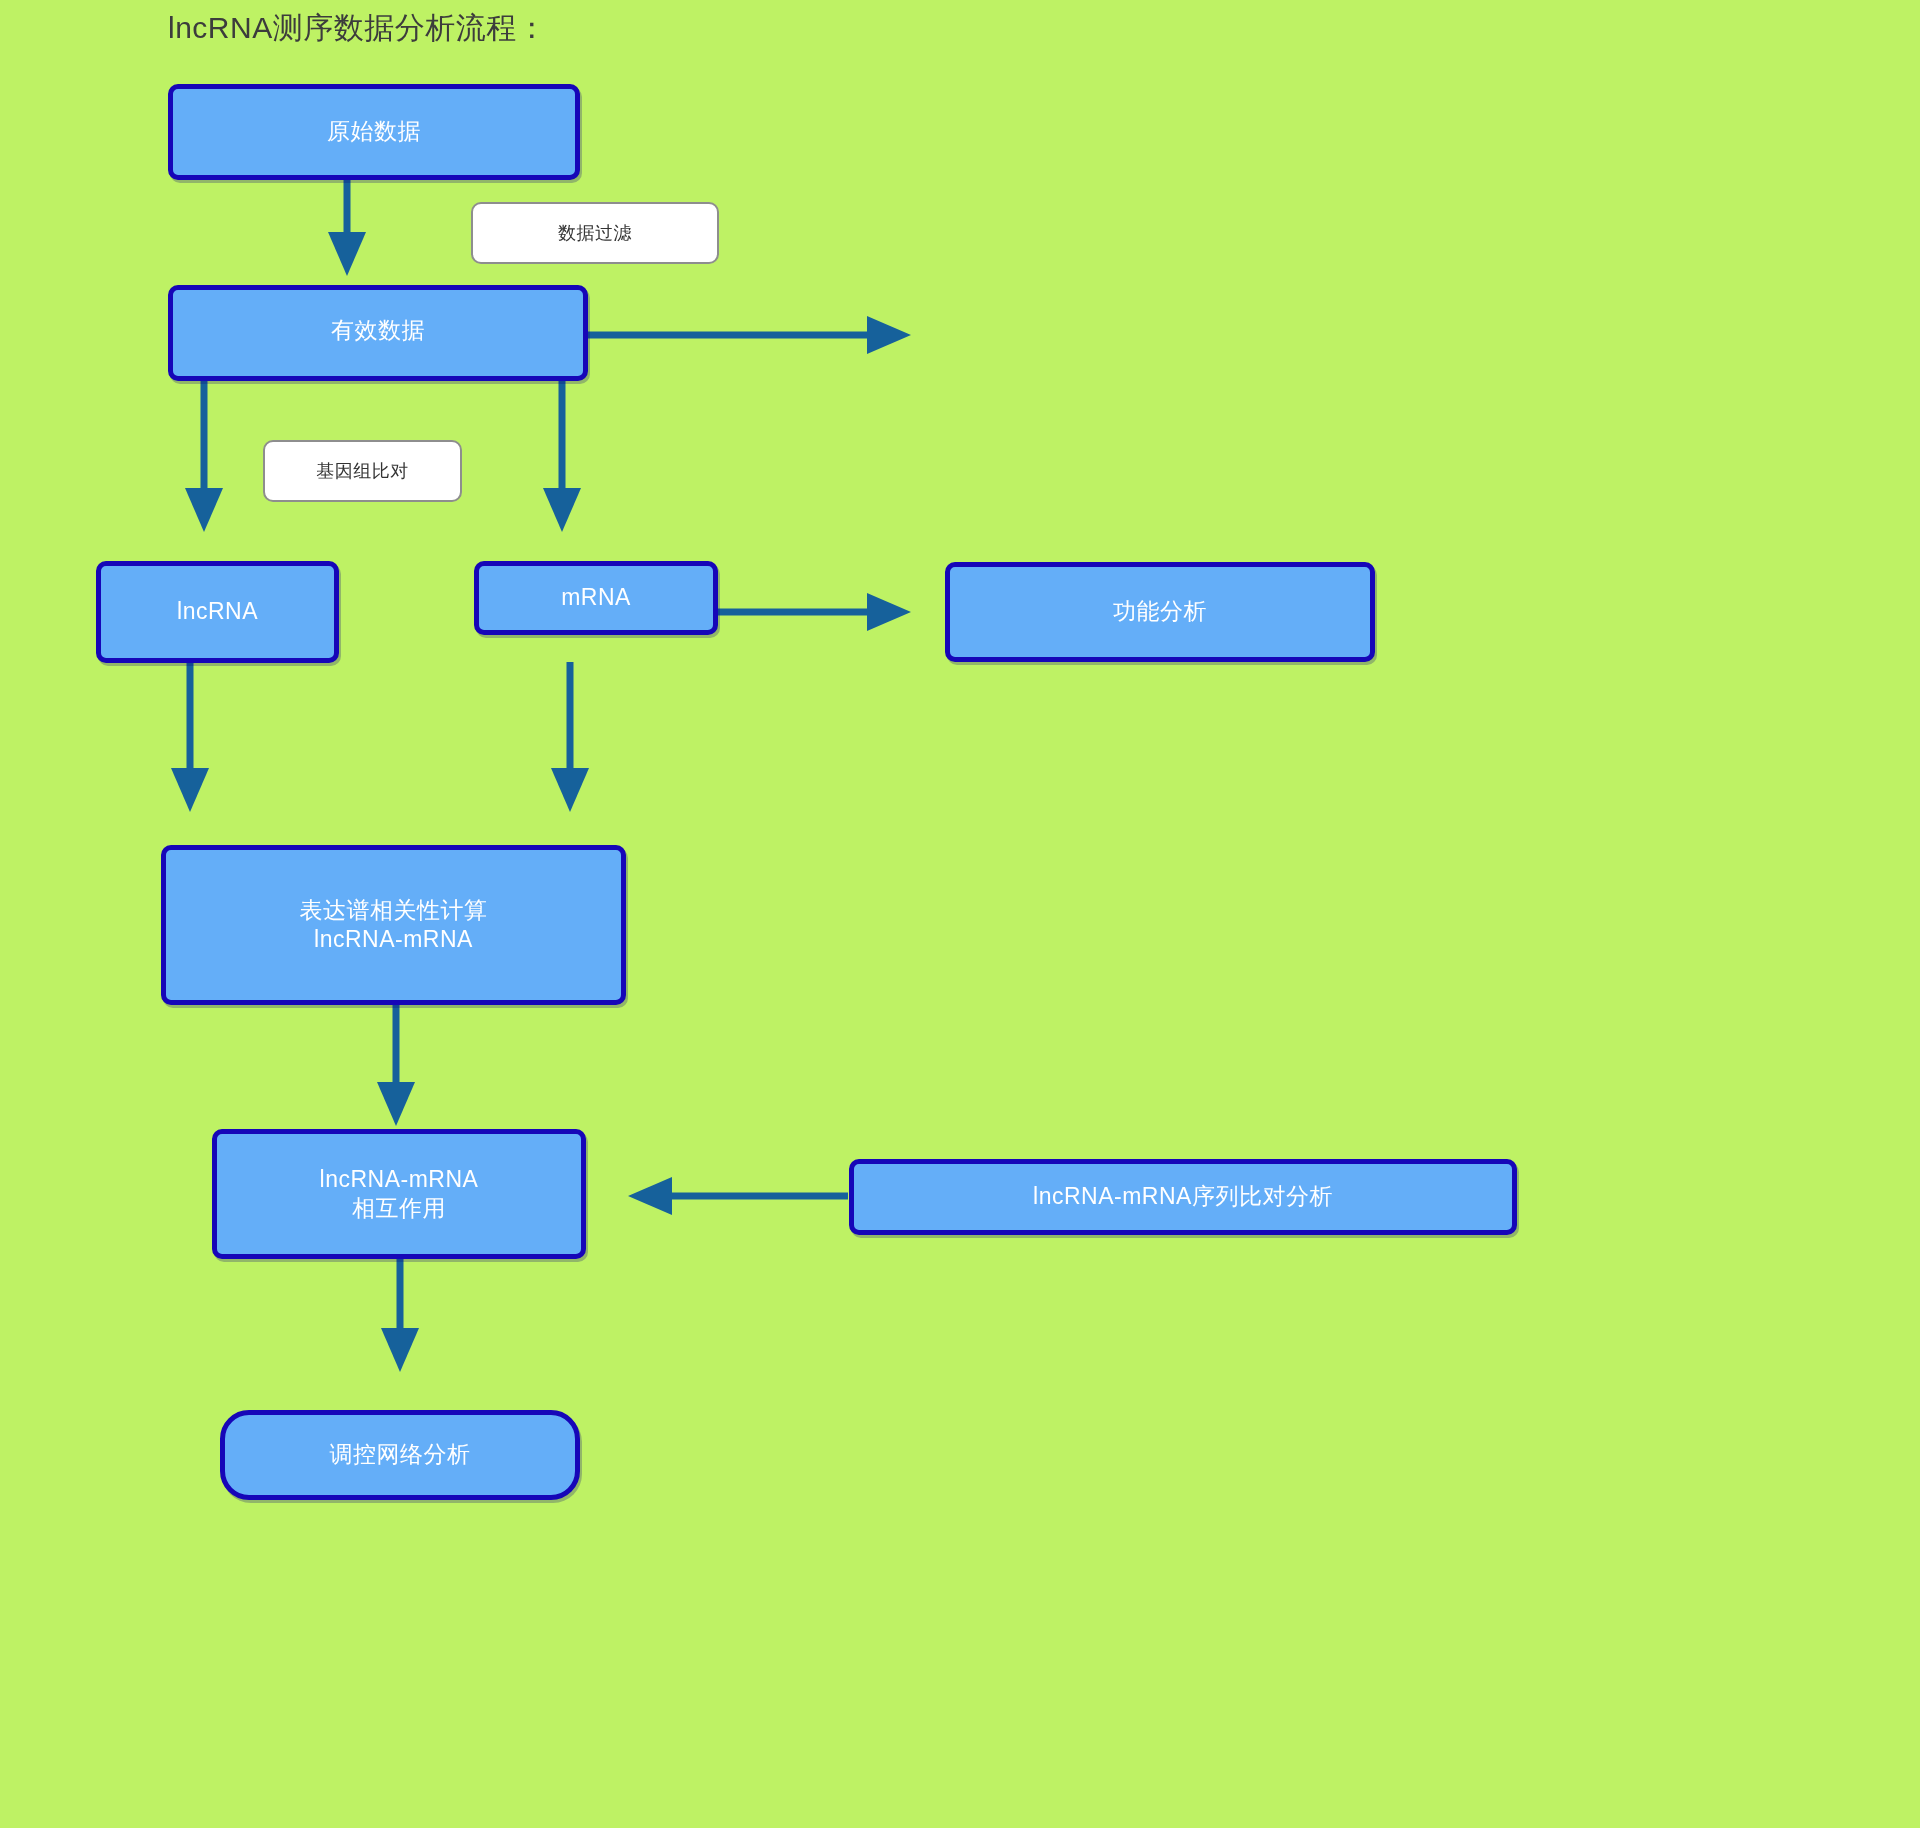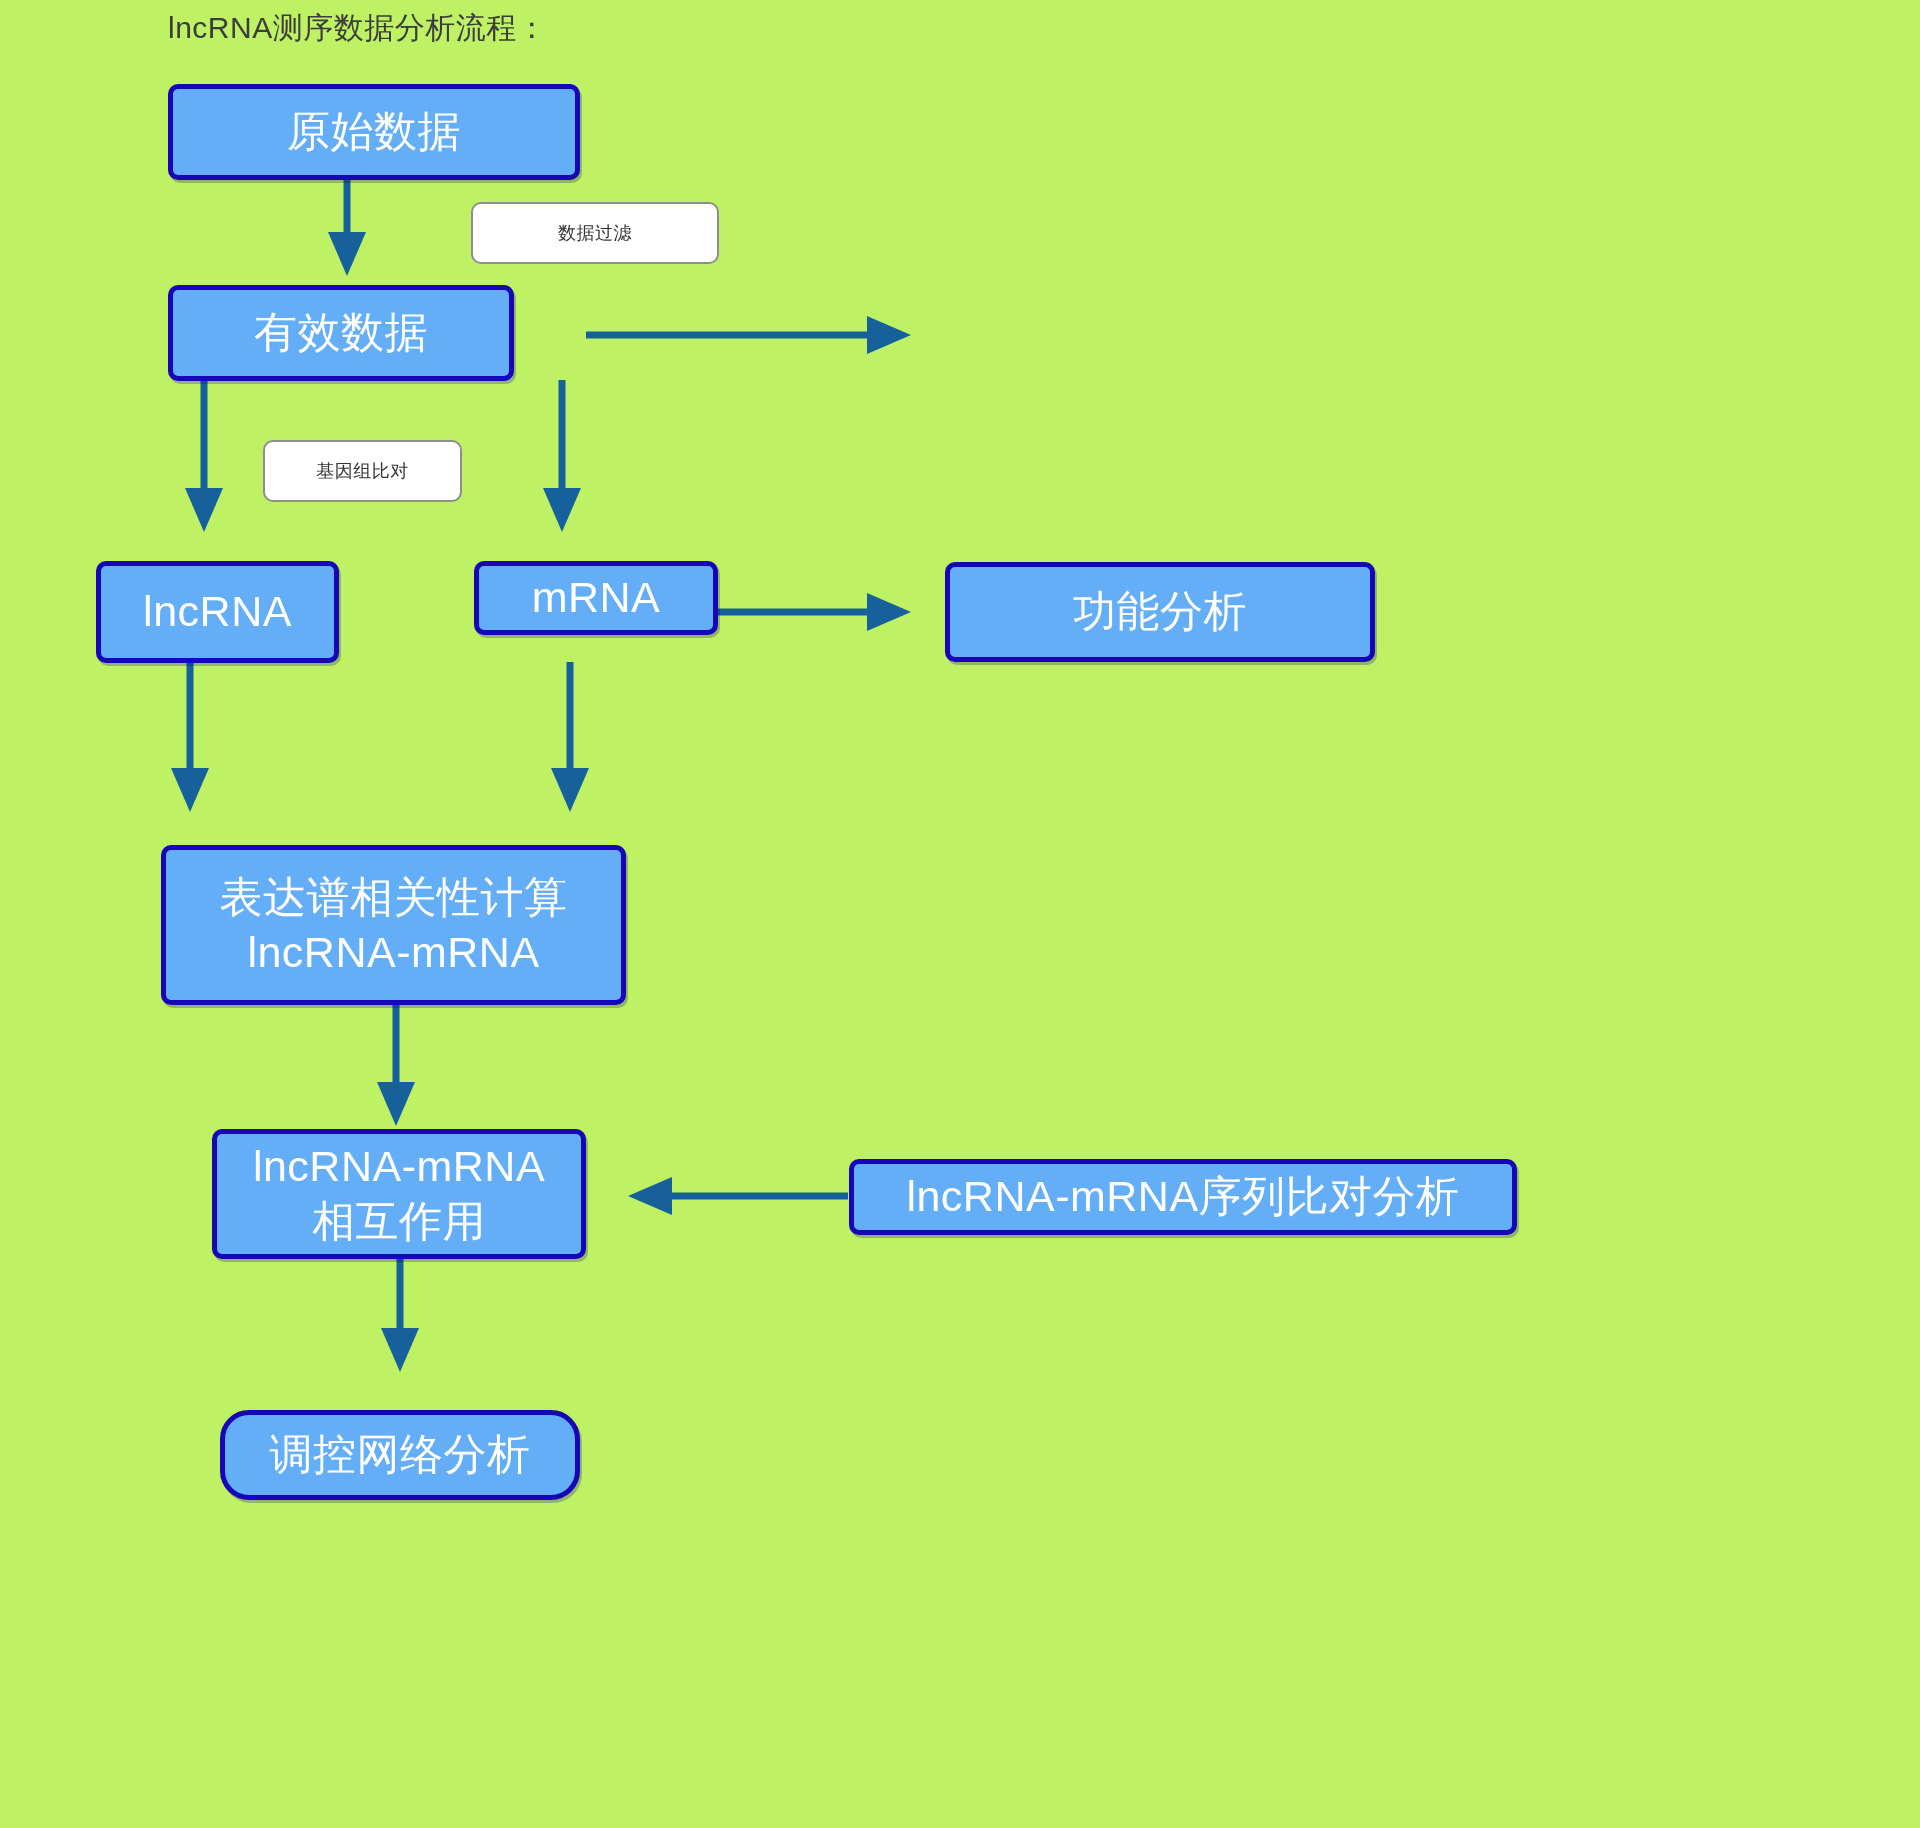--- a/index.html
+++ b/index.html
@@ -31,21 +31,21 @@
     position: absolute;
     box-sizing: border-box;
     background: #64AEF8;
     border: 5px solid #1606B8;
     border-radius: 10px;
     color: #ffffff;
     display: flex;
     align-items: center;
     justify-content: center;
     text-align: center;
-    font-size: 43px;
+    font-size: 23px;
     line-height: 1.28;
     letter-spacing: 0.5px;
     box-shadow: 2px 3px 0 rgba(10,5,120,0.25);
     white-space: pre-line;
   }
   
   .edge-label {
     position: absolute;
     box-sizing: border-box;
     background: #ffffff;
@@ -133,21 +133,21 @@
     </g>
 
     <g>
       <line class="flowline" x1="400" y1="1258" x2="400" y2="1340"></line>
       <polygon class="flowhead" points="400,1372 381,1328 419,1328"></polygon>
     </g>
   </svg>
 
   <div class="node" style="left:168px; top:84px; width:412px; height:96px;">原始数据</div>
 
-  <div class="node" style="left:168px; top:285px; width:346px; height:96px;">有效数据</div>
+  <div class="node" style="left:168px; top:285px; width:420px; height:96px;font-family:Liberation Mono, monospace;">有效数据</div>
 
 
   <div class="node" style="left:96px; top:561px; width:243px; height:102px;">lncRNA</div>
 
   <div class="node" style="left:474px; top:561px; width:244px; height:74px;">mRNA</div>
 
   <div class="node" style="left:945px; top:562px; width:430px; height:100px;">功能分析</div>
 
   <div class="node" style="left:161px; top:845px; width:465px; height:160px;">表达谱相关性计算
 lncRNA-mRNA</div>

